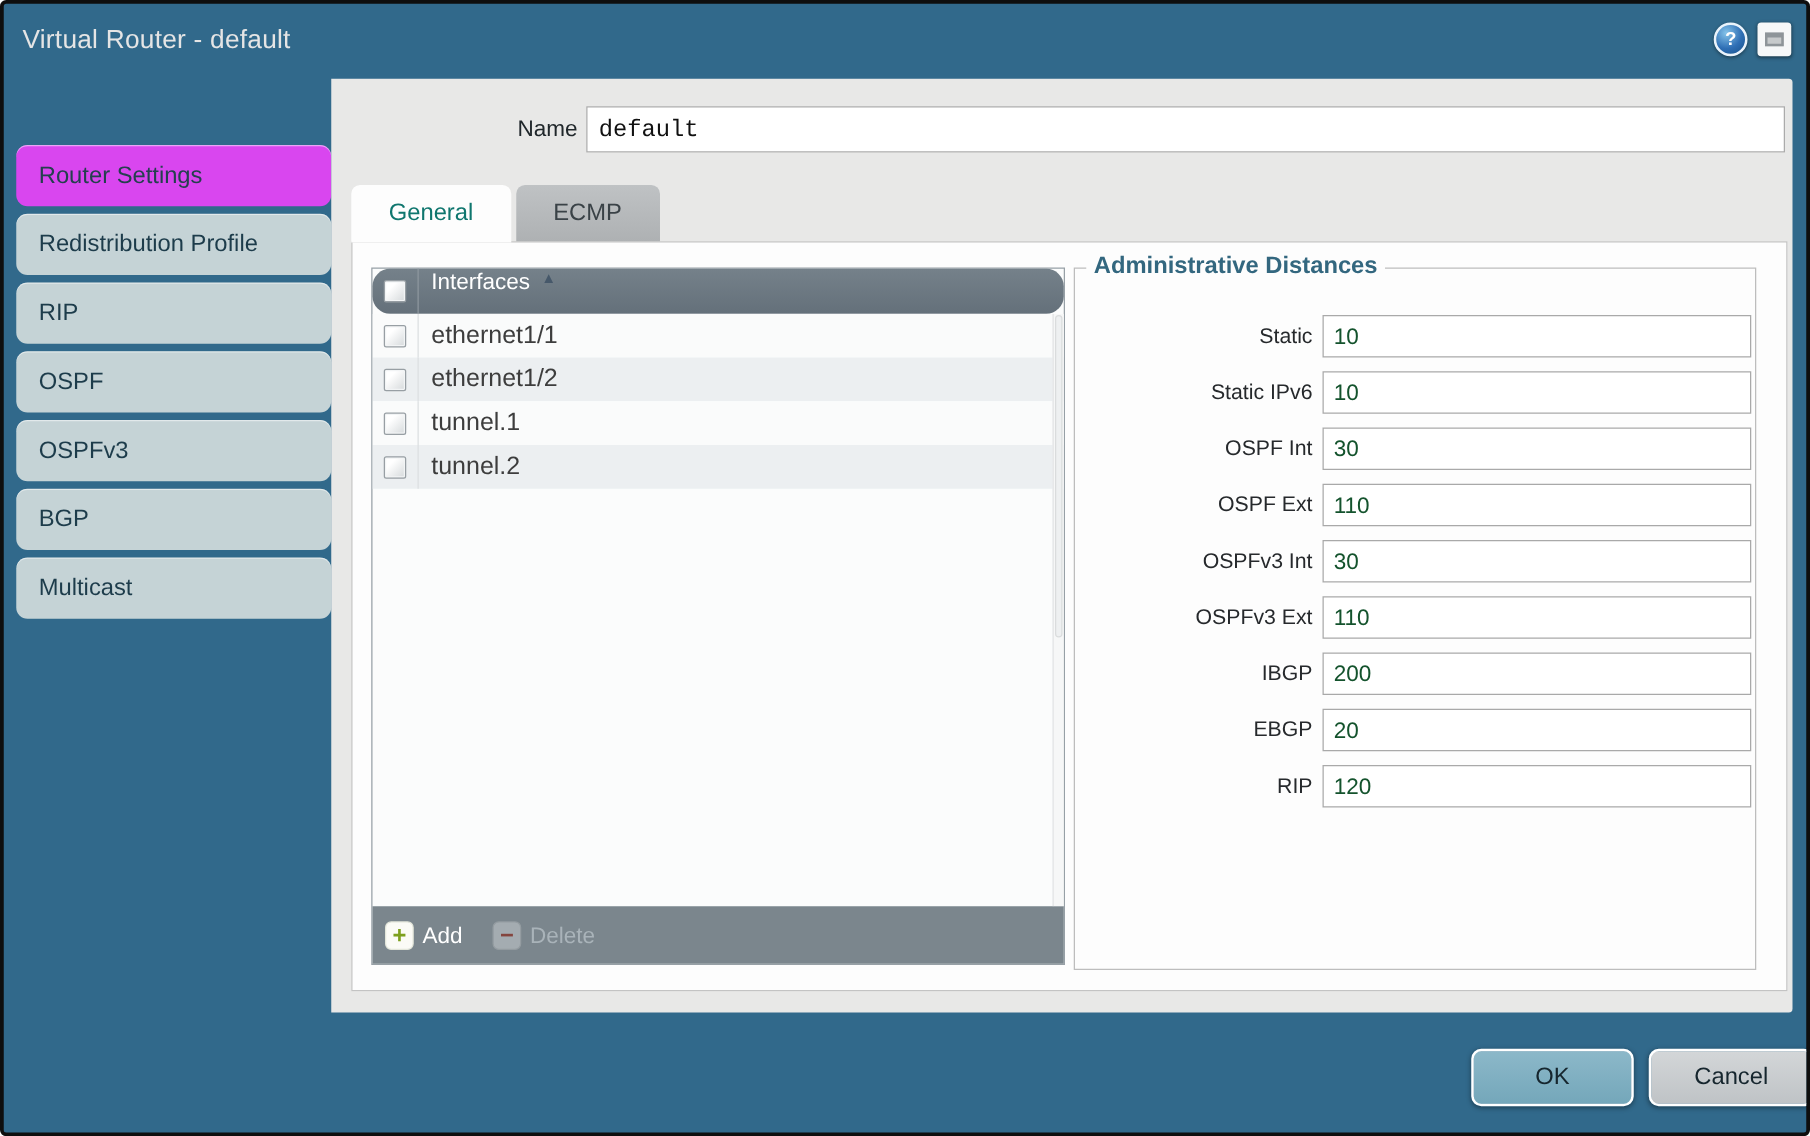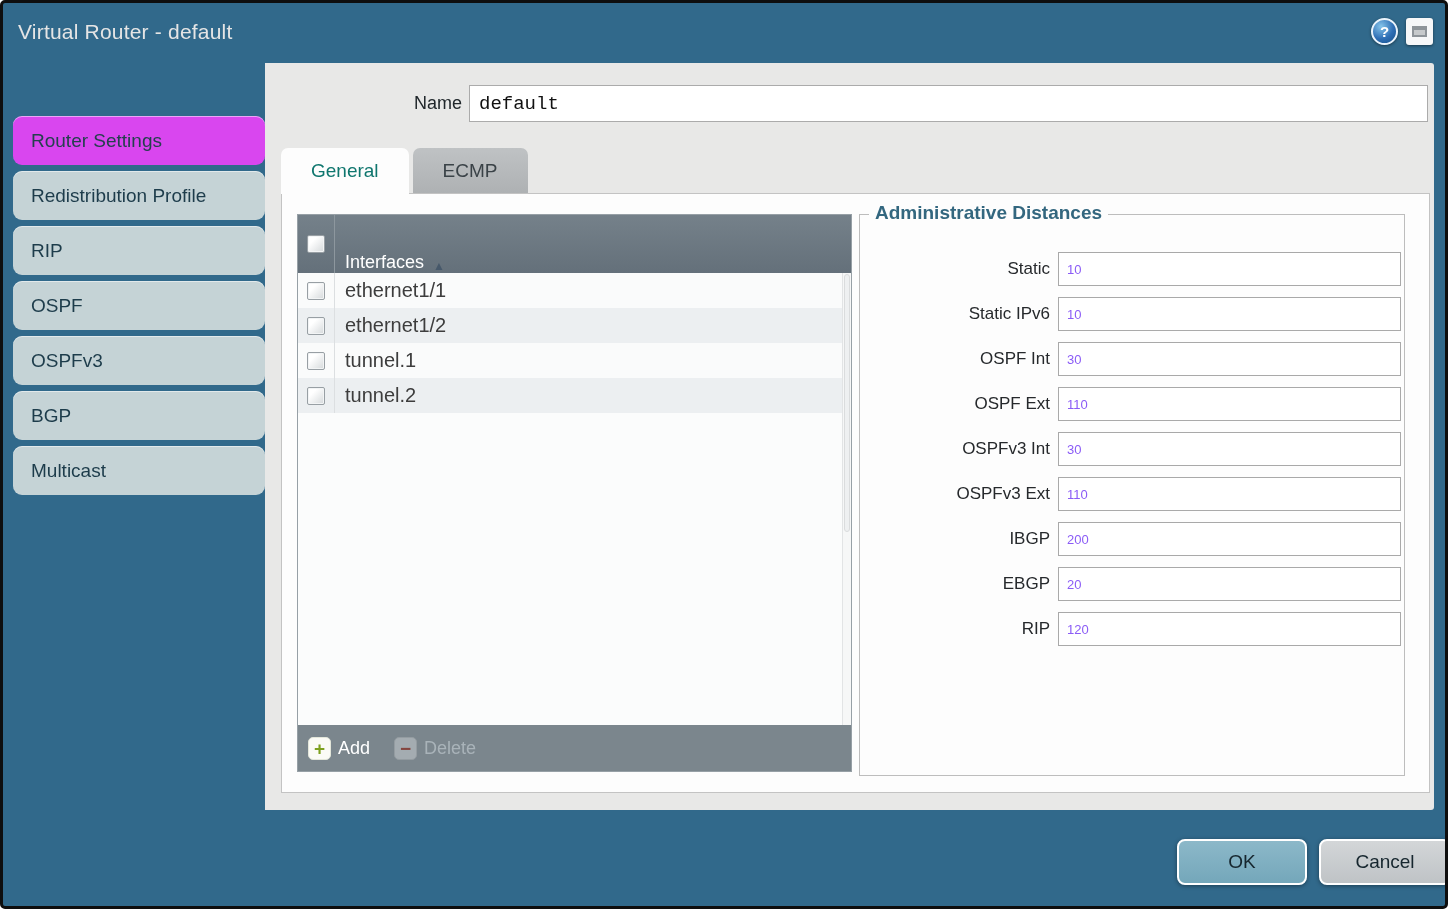--- a/index.html
+++ b/index.html
@@ -74,22 +74,22 @@
     position:absolute; left:16px; top:130px; width:1149px; height:600px;
     background:#fdfdfd; border:1px solid #c3c3c3; z-index:1;
   }
 
   
   .iface-table {
     position:absolute; left:15px; top:20px; width:555px; height:558px;
     border:1px solid #97a0a6; display:flex; flex-direction:column; background:#fbfcfc;
   }
   .iface-header {
-    height:58px; background:linear-gradient(#75818a,#64707a);
-    display:flex; align-items:flex-end; color:#fff; flex:none;
+    height:36px; background:linear-gradient(#75818a,#64707a);
+    display:flex; align-items:flex-start; color:#fff; flex:none;border-radius:14px;
   }
   .cb-cell { width:37px; display:flex; align-items:center; justify-content:center; flex:none; }
   .iface-header .cb-cell { border-right:1px solid #8d979e; height:100%; }
   .checkbox {
     width:18px; height:18px; border-radius:2px;
     border:1px solid #989fa4;
     background:linear-gradient(135deg,#ffffff 30%,#d5d9db);
     box-shadow:inset 0 0 0 1px #f2f4f5; cursor:pointer;
   }
   .iface-header .label { font-size:18px; margin-left:10px; }
@@ -133,21 +133,21 @@
   }
   .fieldset .legend {
     position:absolute; top:-13px; left:9px; padding:0 6px;
     background:#fdfdfd; color:#33677f; font-size:19px; font-weight:bold;
   }
   .fieldset .rows { position:absolute; top:37px; left:0; right:0; }
   .dist-row { display:flex; align-items:center; height:34px; margin-bottom:11px; }
   .dist-row .flabel { width:190px; text-align:right; margin-right:8px; font-size:17px; color:#26292c; }
   .dist-row input {
     width:343px; height:34px; border:1px solid #a9a9a9; background:#fff;
-    font-size:13px; padding:0 8px; color:#8b5cf6;
+    font-size:18px; padding:0 8px; color:#14532d;
     font-family:"Liberation Sans", sans-serif;
   }
 
   
   .footer-btn {
     position:absolute; height:46px; border:2px solid #ffffff; border-radius:8px;
     font-size:19px; color:#16262e; cursor:pointer;
     display:flex; align-items:center; justify-content:center;
     box-shadow:0 1px 4px rgba(0,0,0,.4);
     font-family:"Liberation Sans", sans-serif;

